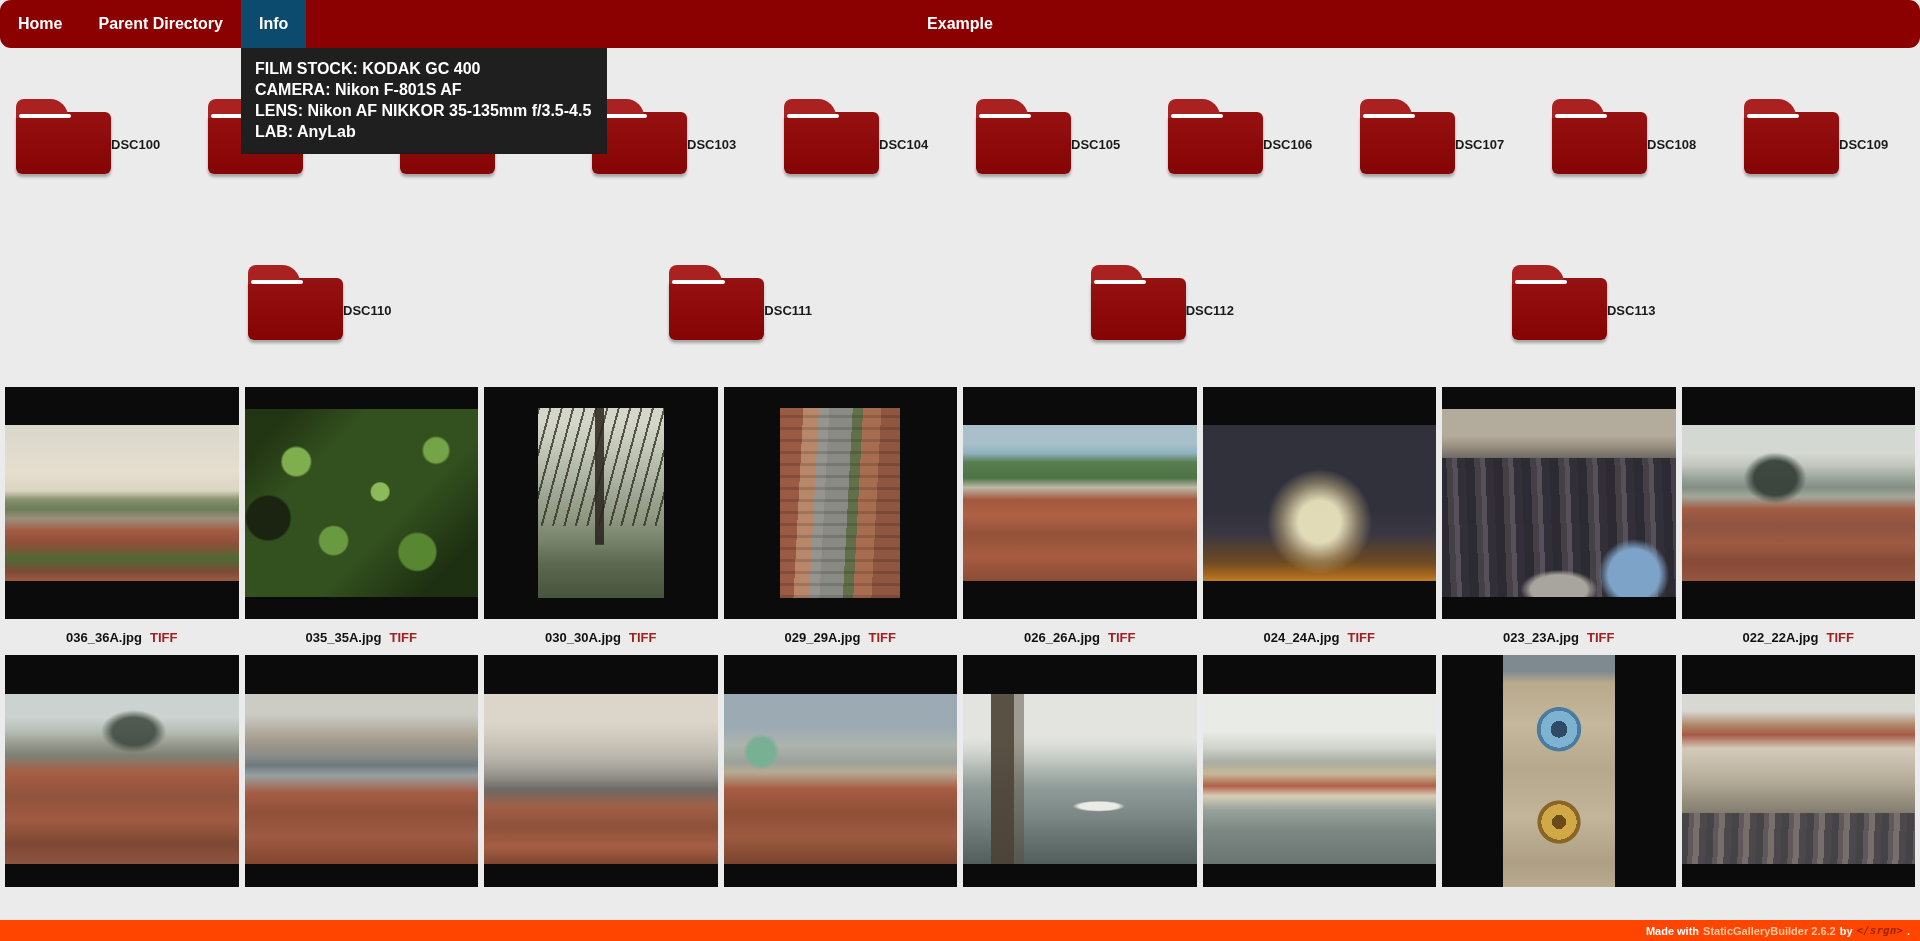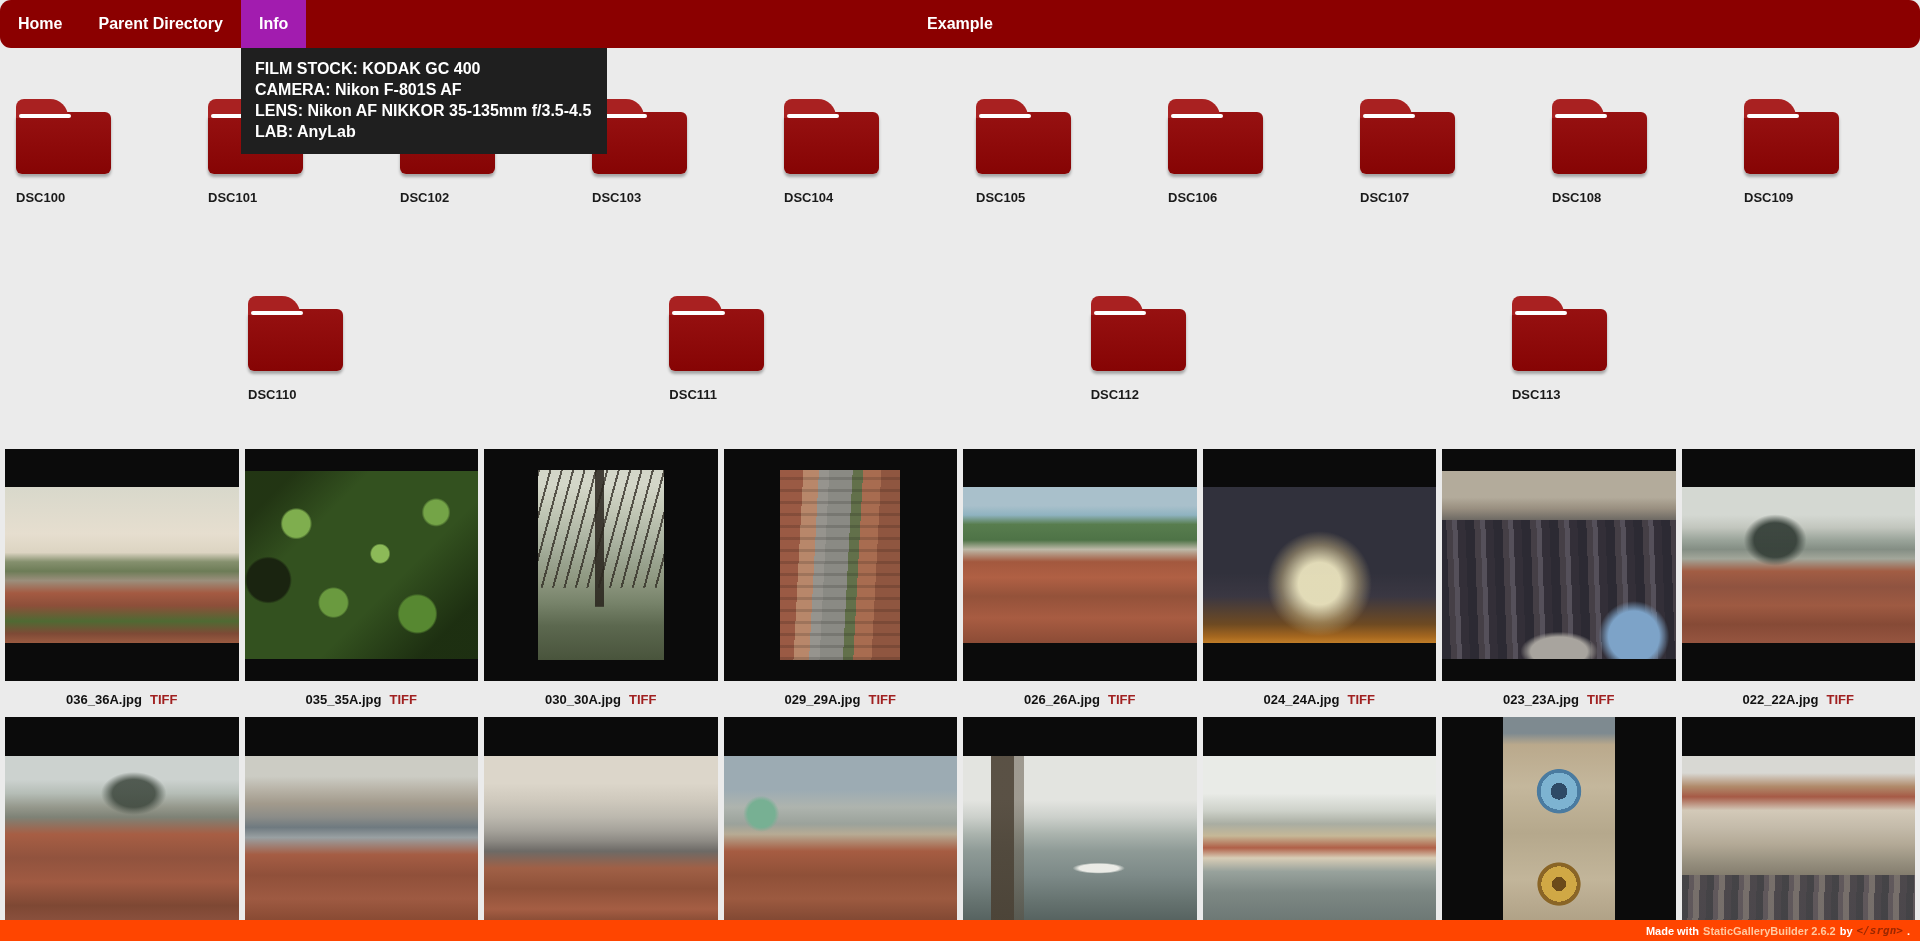--- a/index.html
+++ b/index.html
@@ -12,21 +12,21 @@
 
   
   .navbar {
     position:relative; height:48px; background:#8b0000;
     display:flex; align-items:stretch; z-index:20;border-radius:11px;
   }
   .nav-item {
     color:#fff; font-weight:bold; font-size:16px; line-height:48px;
     padding:0 18px; text-decoration:none; cursor:pointer; position:relative;
   }
-  .nav-item.active { background:#a21caf; }
+  .nav-item.active { background:#0c4a6e; }
   .nav-center {
     position:absolute; left:0; right:0; top:0; height:60px;
     text-align:center; line-height:48px; color:#fff; font-weight:bold;
     font-size:16px; pointer-events:none;
   }
   .nav-center span { pointer-events:auto; cursor:pointer; }
 
   
   .tooltip {
     position:absolute; top:48px; left:0;
@@ -38,21 +38,21 @@
 
   
   .folder-row1 {
     margin-top:51px; display:flex; justify-content:space-around;
   }
   .folder-row2 {
     margin-top:91px; padding:0 248px;
     display:flex; justify-content:space-between;
   }
   .folder-item {
-    width:160px; display:flex; flex-direction:column; align-items:flex-start;
+    width:160px; display:flex; flex-direction:row; align-items:center;
     text-decoration:none; cursor:pointer;
   }
   .folder { position:relative; width:95px; height:75px; }
   .folder .tab {
     position:absolute; top:0; left:0; width:55%; height:19px;
     background:#a92121; border-radius:8px 18px 0 0; z-index:2;
   }
   .folder .body {
     position:absolute; left:0; right:0; top:13px; bottom:0;
     background:linear-gradient(180deg,#971111,#860404);

